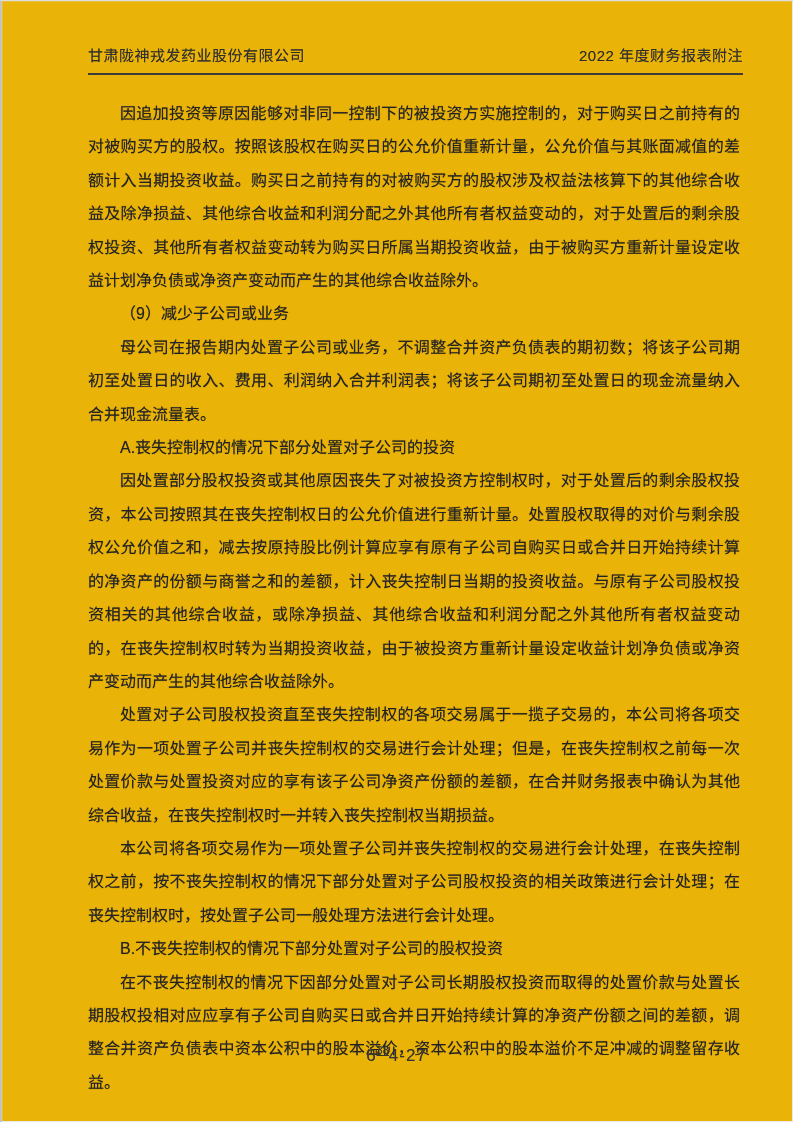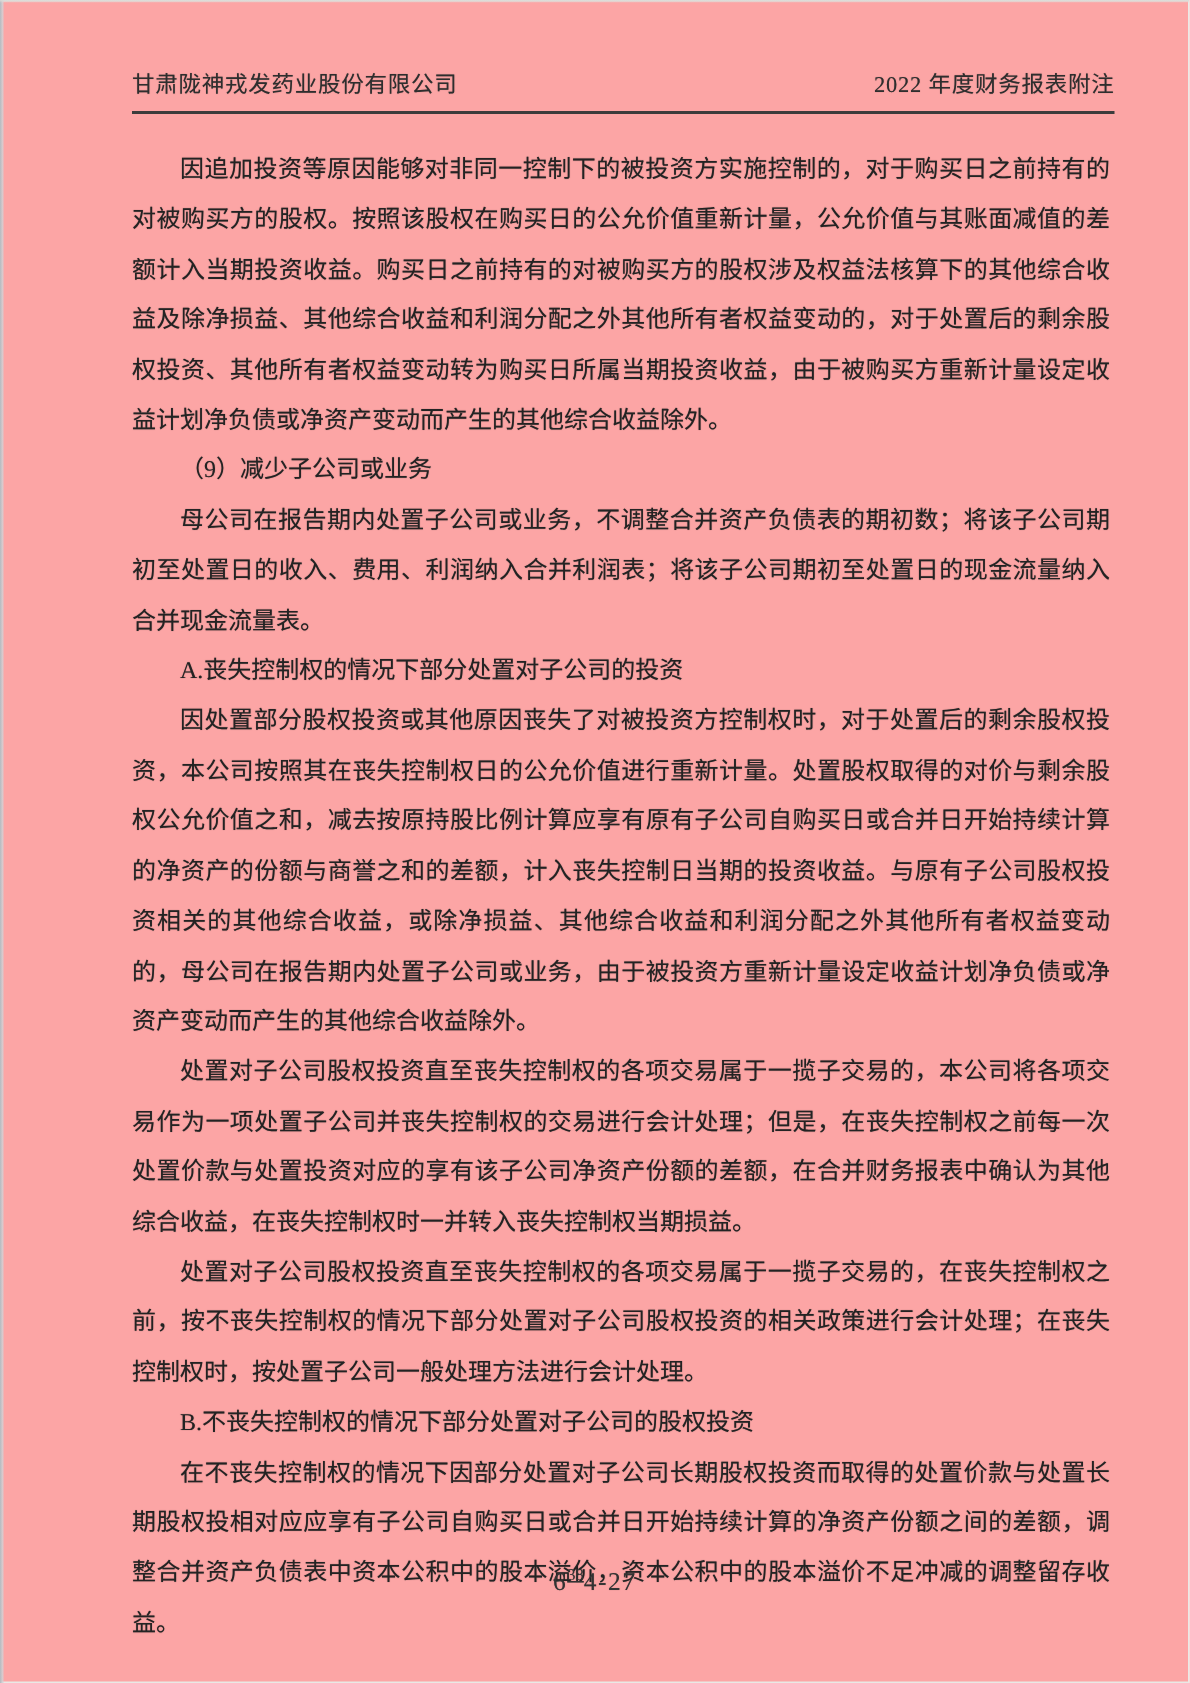--- a/index.html
+++ b/index.html
@@ -5,24 +5,24 @@
   html, body {
     margin: 0;
     padding: 0;
     background: #ffffff;
   }
   .page {
     position: relative;
     width: 793px;
     height: 1122px;
     margin: 0 auto;
-    background: #fca5a5;
+    background: #eab308;
     overflow: hidden;
     box-shadow: inset 0 0 0 1px #e9e9e6;
-    font-family: Liberation Serif, serif;
+    font-family: Liberation Sans, sans-serif;
     color: #242424;
   }
   
   .scan-edge-left {
     position: absolute;
     left: 0; top: 0; bottom: 0;
     width: 3px;
     background: linear-gradient(to right, #a7abb3 0%, #cfd2d6 55%, rgba(207,210,214,0) 100%);
     opacity: .8;
   }
@@ -91,23 +91,23 @@
   <div class="header">
     <span>甘肃陇神戎发药业股份有限公司</span>
     <span>2022 年度财务报表附注</span>
   </div>
 
   <div class="content">
     <p>因追加投资等原因能够对非同一控制下的被投资方实施控制的，对于购买日之前持有的对被购买方的股权。按照该股权在购买日的公允价值重新计量，公允价值与其账面减值的差额计入当期投资收益。购买日之前持有的对被购买方的股权涉及权益法核算下的其他综合收益及除净损益、其他综合收益和利润分配之外其他所有者权益变动的，对于处置后的剩余股权投资、其他所有者权益变动转为购买日所属当期投资收益，由于被购买方重新计量设定收益计划净负债或净资产变动而产生的其他综合收益除外。</p>
     <p>（9）减少子公司或业务</p>
     <p>母公司在报告期内处置子公司或业务，不调整合并资产负债表的期初数；将该子公司期初至处置日的收入、费用、利润纳入合并利润表；将该子公司期初至处置日的现金流量纳入合并现金流量表。</p>
     <p>A.丧失控制权的情况下部分处置对子公司的投资</p>
-    <p>因处置部分股权投资或其他原因丧失了对被投资方控制权时，对于处置后的剩余股权投资，本公司按照其在丧失控制权日的公允价值进行重新计量。处置股权取得的对价与剩余股权公允价值之和，减去按原持股比例计算应享有原有子公司自购买日或合并日开始持续计算的净资产的份额与商誉之和的差额，计入丧失控制日当期的投资收益。与原有子公司股权投资相关的其他综合收益，或除净损益、其他综合收益和利润分配之外其他所有者权益变动的，母公司在报告期内处置子公司或业务，由于被投资方重新计量设定收益计划净负债或净资产变动而产生的其他综合收益除外。</p>
+    <p>因处置部分股权投资或其他原因丧失了对被投资方控制权时，对于处置后的剩余股权投资，本公司按照其在丧失控制权日的公允价值进行重新计量。处置股权取得的对价与剩余股权公允价值之和，减去按原持股比例计算应享有原有子公司自购买日或合并日开始持续计算的净资产的份额与商誉之和的差额，计入丧失控制日当期的投资收益。与原有子公司股权投资相关的其他综合收益，或除净损益、其他综合收益和利润分配之外其他所有者权益变动的，在丧失控制权时转为当期投资收益，由于被投资方重新计量设定收益计划净负债或净资产变动而产生的其他综合收益除外。</p>
     <p>处置对子公司股权投资直至丧失控制权的各项交易属于一揽子交易的，本公司将各项交易作为一项处置子公司并丧失控制权的交易进行会计处理；但是，在丧失控制权之前每一次处置价款与处置投资对应的享有该子公司净资产份额的差额，在合并财务报表中确认为其他综合收益，在丧失控制权时一并转入丧失控制权当期损益。</p>
-    <p>处置对子公司股权投资直至丧失控制权的各项交易属于一揽子交易的，在丧失控制权之前，按不丧失控制权的情况下部分处置对子公司股权投资的相关政策进行会计处理；在丧失控制权时，按处置子公司一般处理方法进行会计处理。</p>
+    <p>本公司将各项交易作为一项处置子公司并丧失控制权的交易进行会计处理，在丧失控制权之前，按不丧失控制权的情况下部分处置对子公司股权投资的相关政策进行会计处理；在丧失控制权时，按处置子公司一般处理方法进行会计处理。</p>
     <p>B.不丧失控制权的情况下部分处置对子公司的股权投资</p>
     <p>在不丧失控制权的情况下因部分处置对子公司长期股权投资而取得的处置价款与处置长期股权投相对应应享有子公司自购买日或合并日开始持续计算的净资产份额之间的差额，调整合并资产负债表中资本公积中的股本溢价，资本公积中的股本溢价不足冲减的调整留存收益。</p>
 
   </div>
 
   <div class="footer">
     <span><span>6</span><sup>38</sup><span>4-27</span></span>
   </div>
 </div>
 

